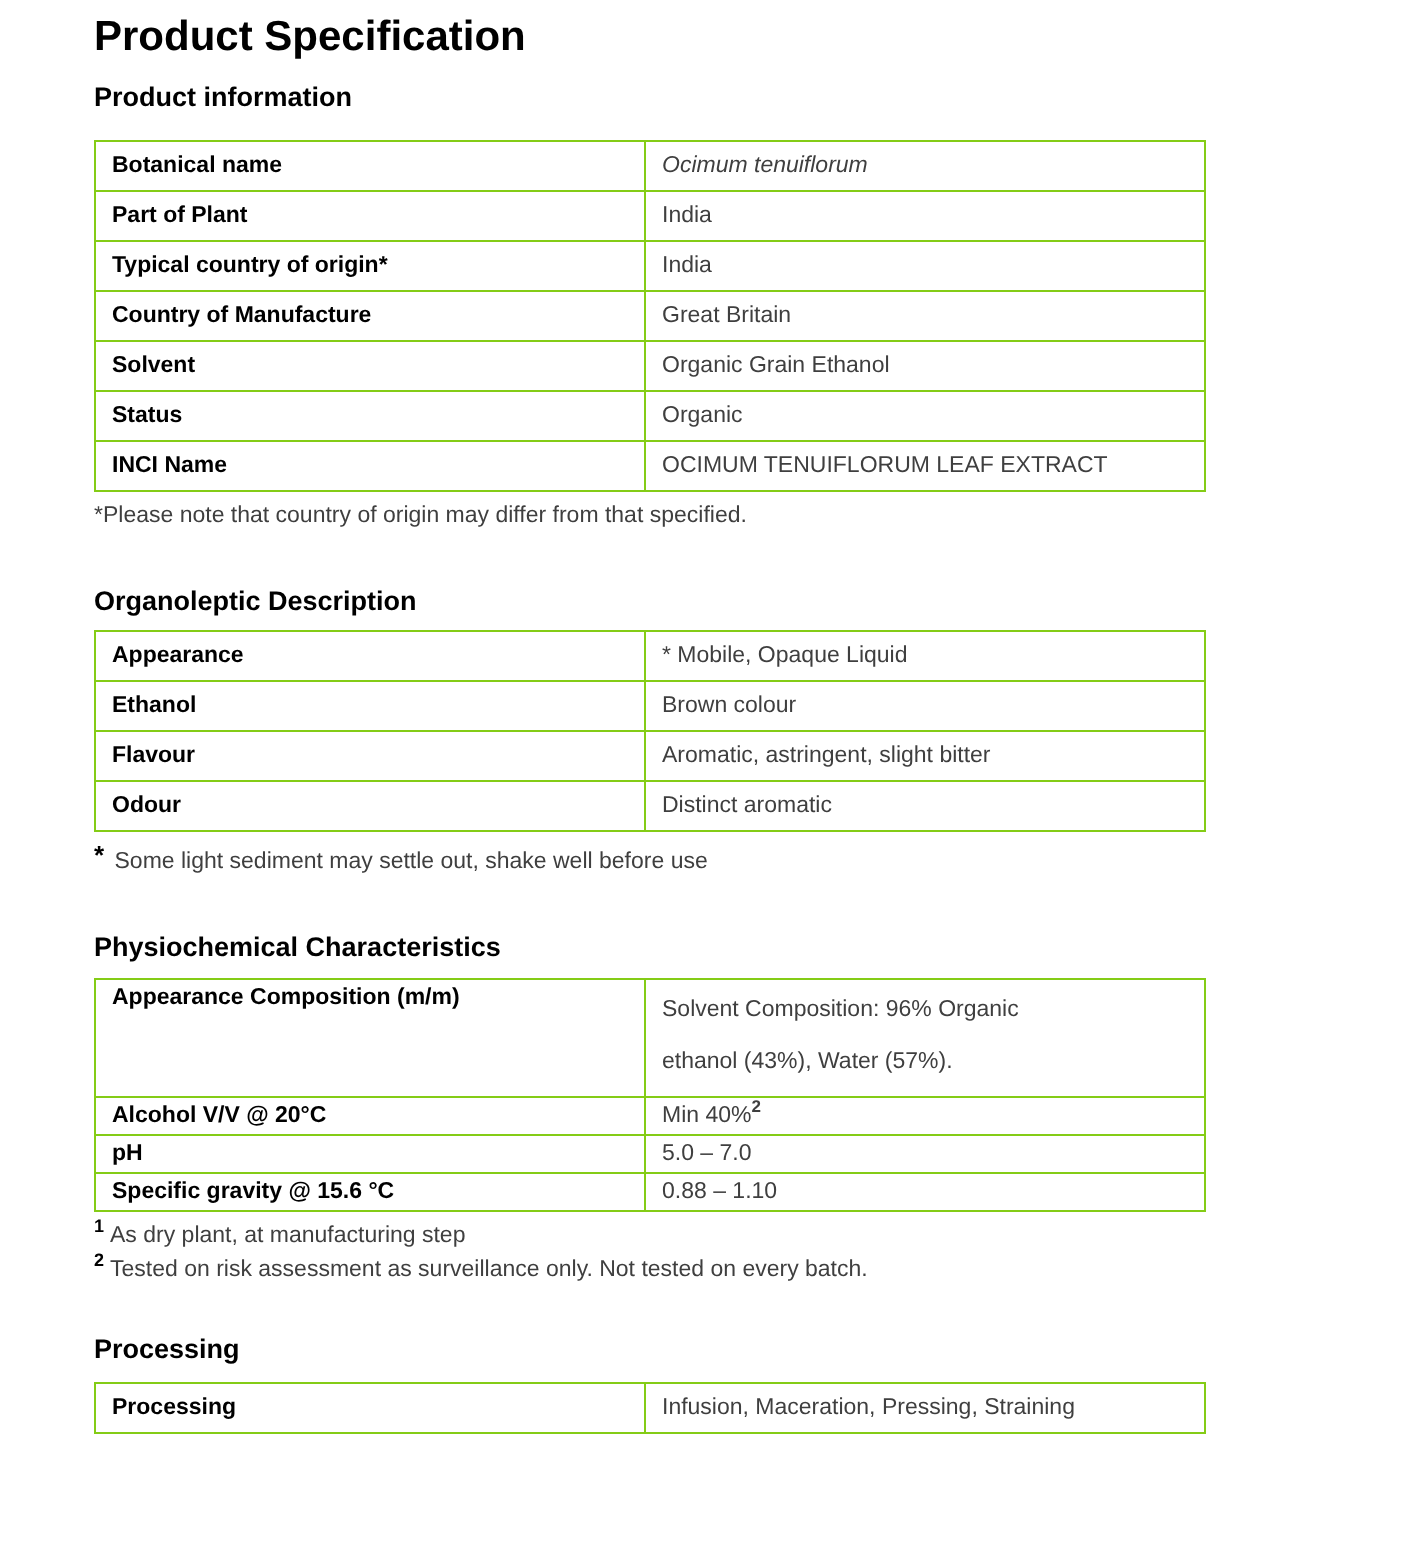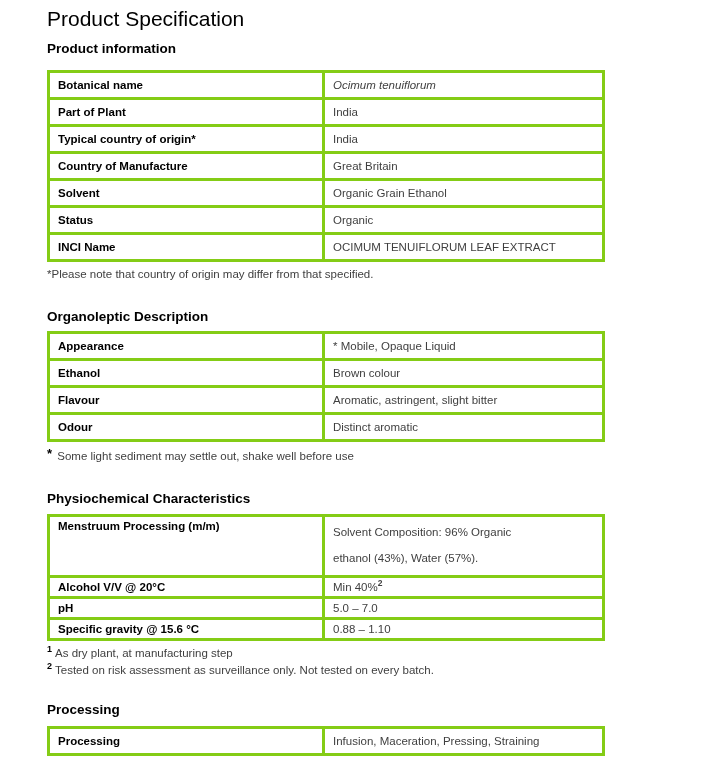--- a/index.html
+++ b/index.html
@@ -5,21 +5,21 @@
   html, body { margin: 0; padding: 0; background: #ffffff; }
   body {
     width: 710px; height: 784px;
     font-family: "Liberation Sans", sans-serif;
     color: #000000;
     overflow: hidden;
   }
   .page { box-sizing: border-box; padding: 6px 0 0 47px; width: 710px; }
 
   .title {
-    font-size: 21px; font-weight: normal; line-height: 26px; margin: 0;
+    font-size: 21px; font-weight: bold; line-height: 26px; margin: 0;
   }
   .subtitle {
     font-size: 17px; font-weight: bold; line-height: 22px; margin: 5px 0 0 0;
   }
   .h3 {
     font-size: 13.5px; font-weight: bold; line-height: 18px; margin: 0;
   }
   .h3-product-info { margin-top: 8px; }
   .h3-organoleptic  { margin-top: 26px; }
   .h3-physio        { margin-top: 26px; }
@@ -29,21 +29,21 @@
     font-size: 12px; color: #3f3f3f; line-height: 15px; margin-top: 12px;
   }
 
   table {
     border-collapse: collapse; table-layout: fixed; width: 555px;
   }
   col.c1 { width: 275px; }
   col.c2 { width: 280px; }
   td {
     box-sizing: border-box;
-    border: 3px solid #84cc16;
+    border: 1px solid #84cc16;
     font-size: 11.5px; line-height: 14px;
     padding: 5px 8px;
     vertical-align: middle;
     overflow: hidden; white-space: nowrap;
   }
   td.label { font-weight: bold; color: #000000; }
   td.value { color: #3f3f3f; }
   .italic { font-style: italic; }
 
   .t1 { margin-top: 12px; }
@@ -143,21 +143,21 @@
   <div class="footnote footnote-org"><span class="star">*</span><span> Some light sediment may settle out, shake well before use</span></div>
 
   <h3 class="h3 h3-physio">Physiochemical Characteristics</h3>
   <table class="t3">
     <colgroup>
         <col class="c1">
         <col class="c2">
       </colgroup>
     <tbody>
       <tr>
-        <td class="label tall">Menstruum Processing (m/m)</td>
+        <td class="label tall">Appearance Composition (m/m)</td>
         <td class="value tall">
           <div class="mline">Solvent Composition: 96% Organic</div>
           <div class="mline">ethanol (43%), Water (57%).</div>
         </td>
       </tr>
       <tr>
         <td class="label">Alcohol V/V @ 20°C</td>
         <td class="value"><span>Min 40%</span><sup class="supb">2</sup></td>
       </tr>
       <tr>

